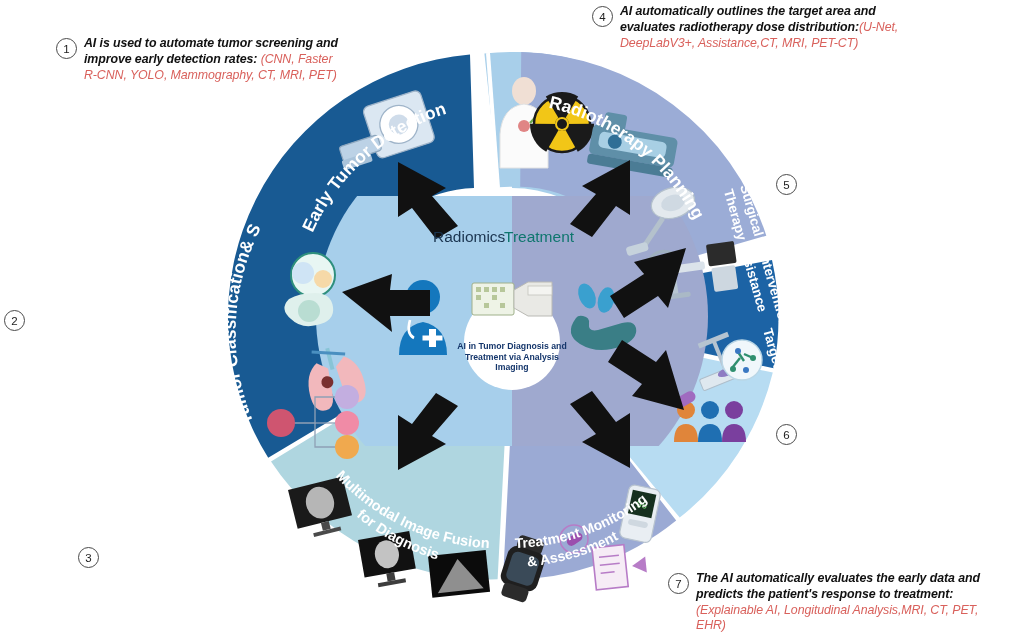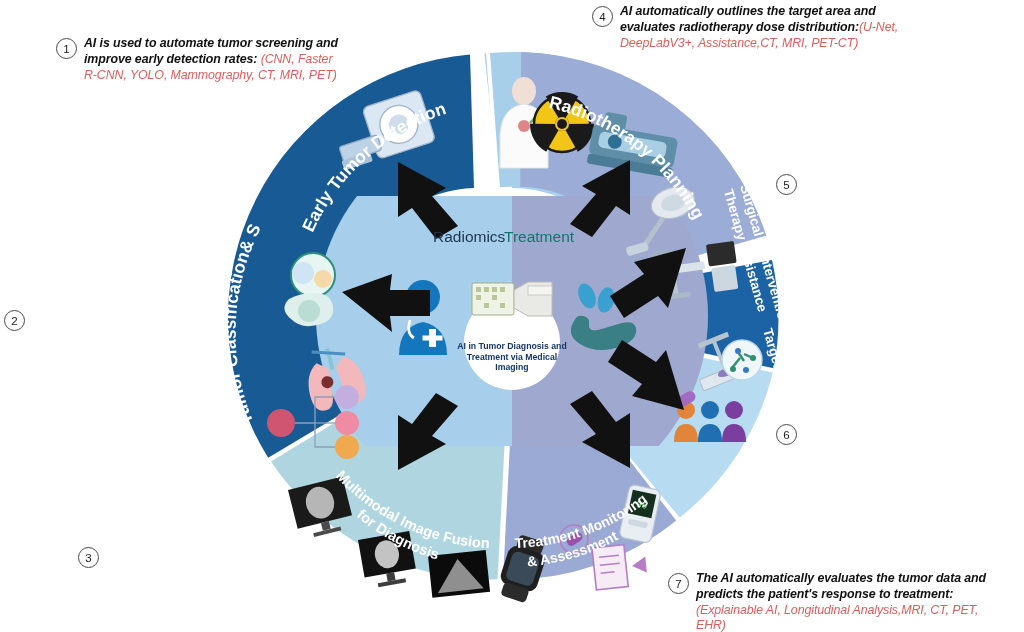--- a/index.html
+++ b/index.html
@@ -329,21 +329,21 @@
     <text font-size="13.5" transform="translate(740,186) rotate(74)">
       <tspan x="0" y="0">Surgical &amp; Interventional</tspan>
       <tspan x="0" y="17">Therapy Assistance</tspan>
     </text>
     <text font-size="13.5" transform="translate(763,330) rotate(74)">Targeted &amp; Personalized Therapy</text>
   </g>
 </svg>
 
 <div class="ctr-head" style="left:433px;top:228px;color:#1b3550;">Radiomics</div>
 <div class="ctr-head" style="left:504px;top:228px;color:#0f766e;">Treatment</div>
-<div class="hub-txt" style="left:452px;top:341px;">AI in Tumor Diagnosis and Treatment via Medical Imaging</div>
+<div class="hub-txt" style="left:452px;top:341px;">AI in Tumor Diagnosis and Treatment via Analysis Imaging</div>
 
 <div class="note" id="note1">
   <div class="num">1</div>
   <div class="txt"><span>AI is used to automate tumor screening and improve early detection rates: </span><span class="tags">(CNN, Faster R-CNN, YOLO, Mammography, CT, MRI, PET)</span></div>
 </div>
 <div class="note" id="note2">
   <div class="num">2</div>
 </div>
 <div class="note" id="note3">
   <div class="num">3</div>
@@ -353,14 +353,14 @@
   <div class="txt"><span>AI automatically outlines the target area and evaluates radiotherapy dose distribution:</span><span class="tags">(U-Net, DeepLabV3+, Assistance,CT, MRI, PET-CT)</span></div>
 </div>
 <div class="note" id="note5">
   <div class="num">5</div>
 </div>
 <div class="note" id="note6">
   <div class="num">6</div>
 </div>
 <div class="note" id="note7">
   <div class="num">7</div>
-  <div class="txt"><span>The AI automatically evaluates the tumor data and predicts the patient's response to treatment:</span><span class="tags">(Explainable AI, Longitudinal Analysis,MRI, CT, PET, EHR)</span></div>
+  <div class="txt"><span>The AI automatically evaluates the early data and predicts the patient's response to treatment:</span><span class="tags">(Explainable AI, Longitudinal Analysis,MRI, CT, PET, EHR)</span></div>
 </div>
 
 </body></html>

